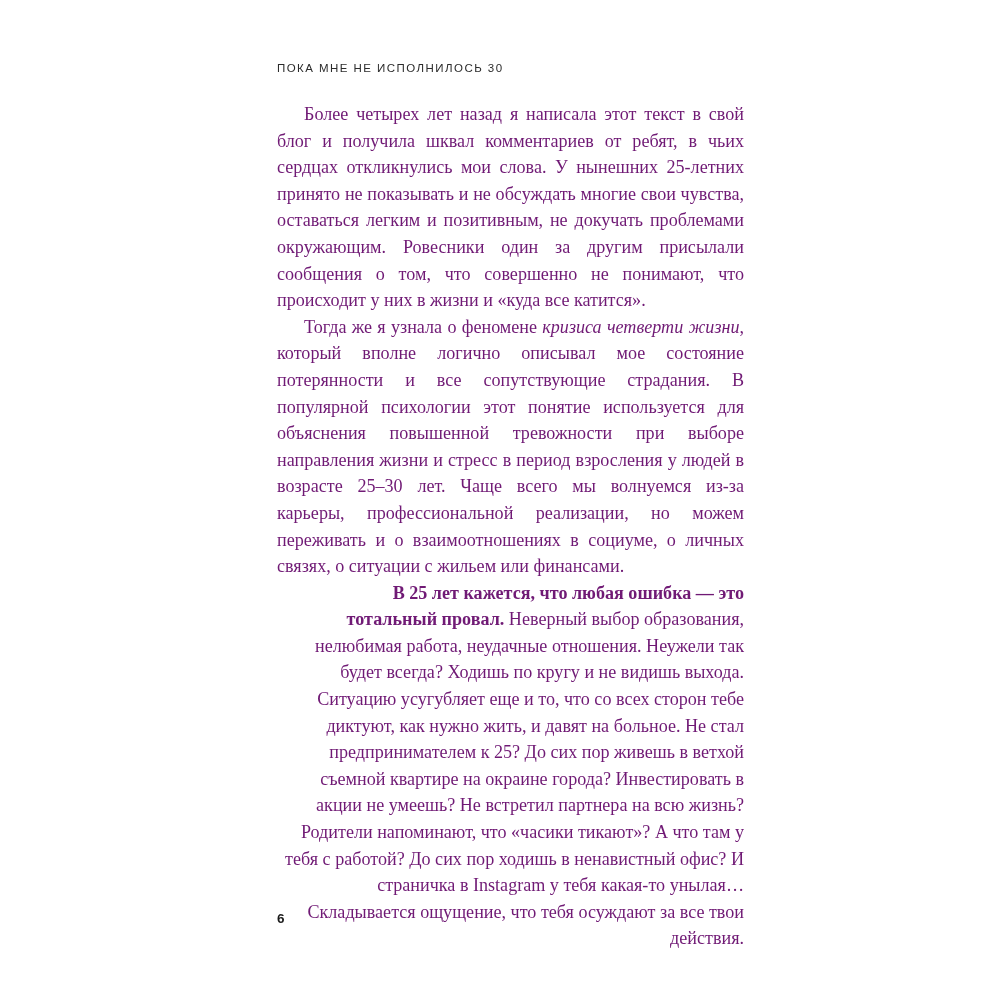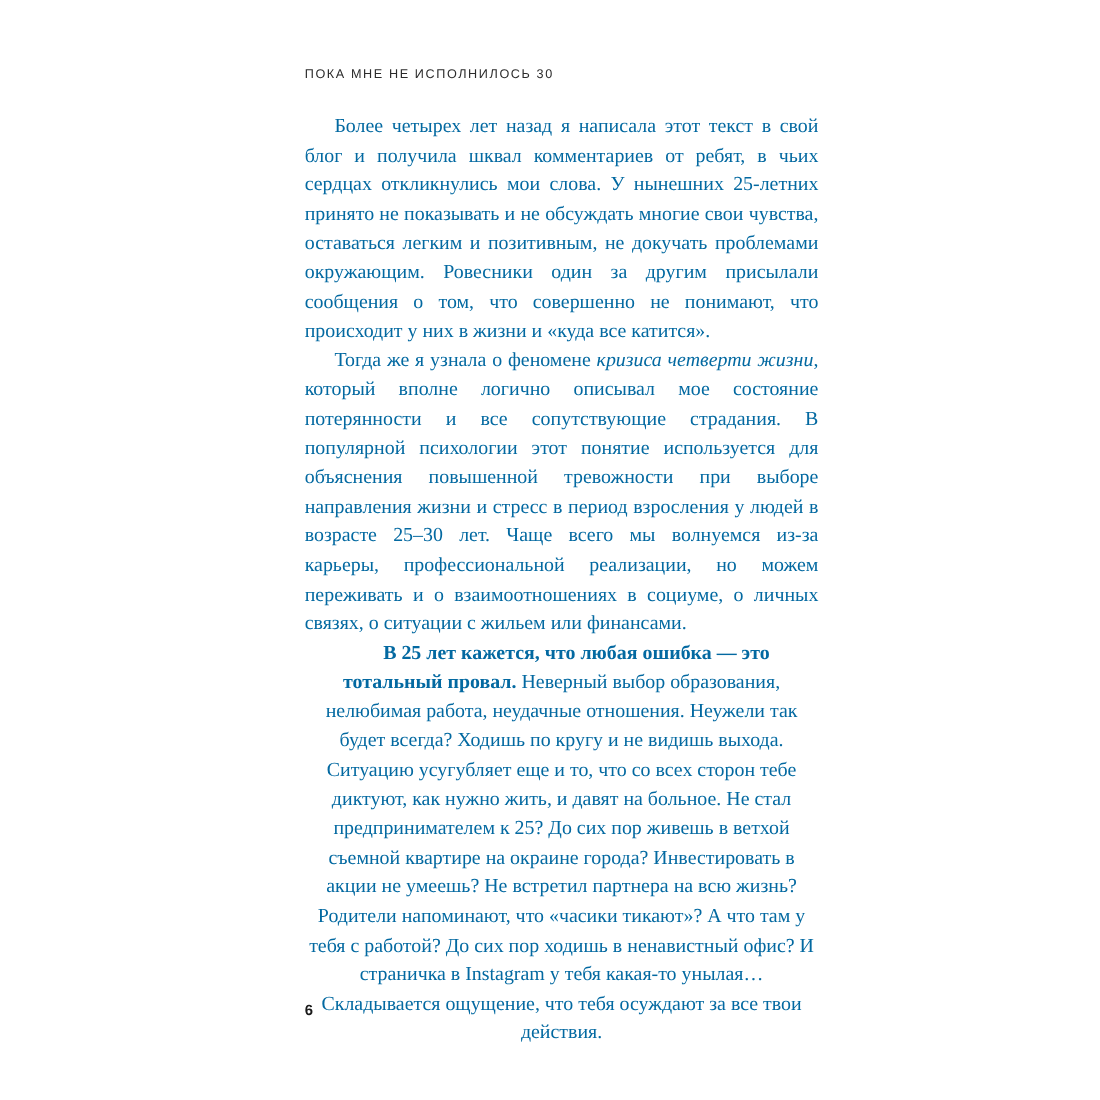--- a/index.html
+++ b/index.html
@@ -29,31 +29,31 @@
     white-space: nowrap;
   }
   .text-block {
     position: absolute;
     left: 277px;
     top: 101px;
     width: 467px;
     font-family: "Liberation Serif", "DejaVu Serif", serif;
     font-size: 18.1px;
     line-height: 26.6px;
-    color: #0369a1;
+    color: #701a75;
     text-align: justify;
     text-justify: inter-word;
     hyphens: manual;
   }
   .text-block p {
     margin: 0;
     text-indent: 27px;
   }
   .text-block p:last-child {
-    text-align: center;
+    text-align: right;
   }
   .text-block em {
   }
   .text-block strong {
     font-weight: bold;
   }
   .folio {
     position: absolute;
     left: 277px;
     top: 911px;

